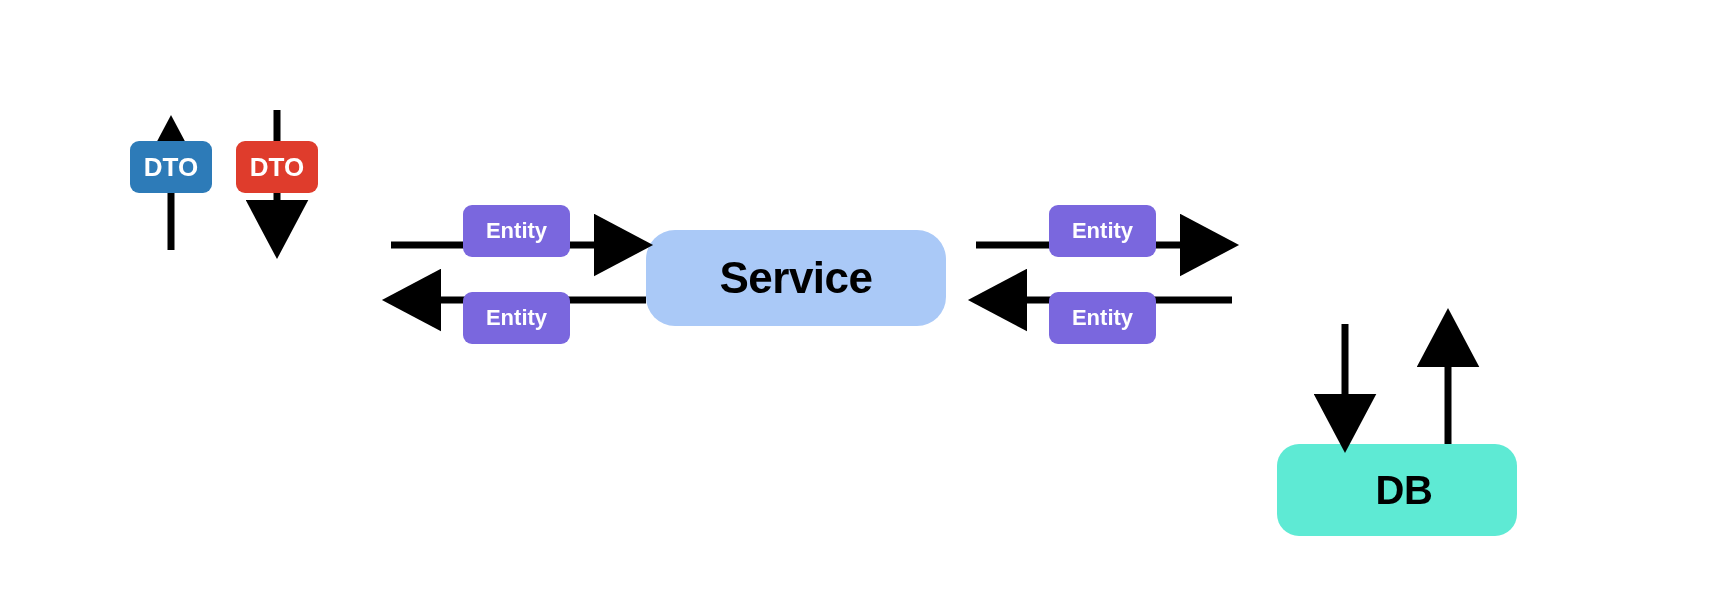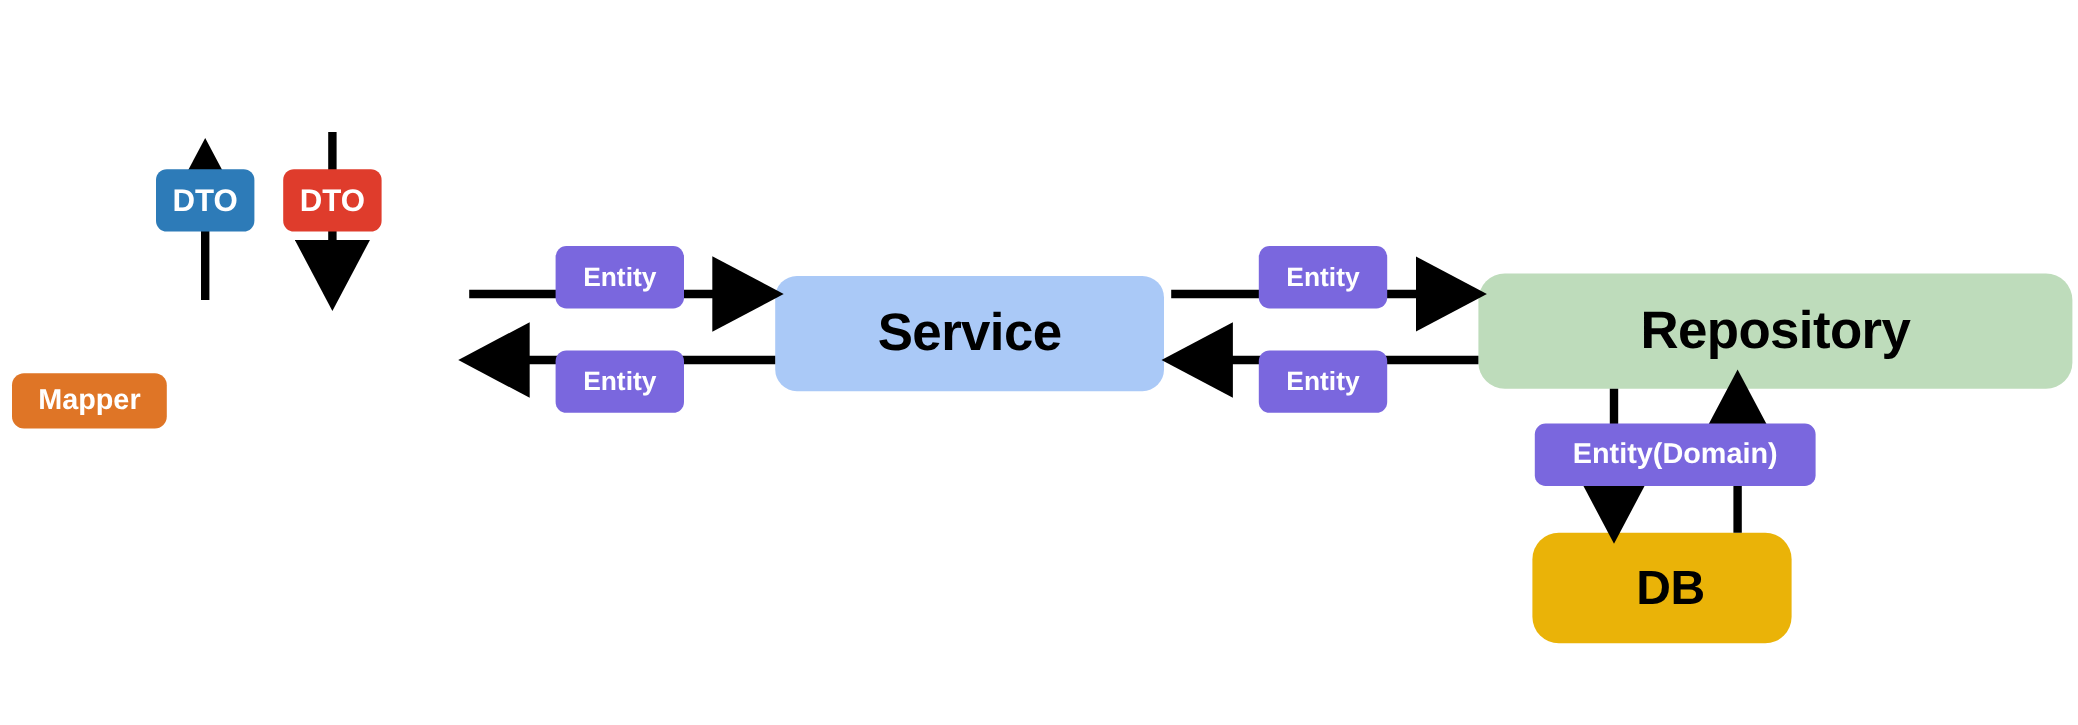--- a/index.html
+++ b/index.html
@@ -96,57 +96,48 @@
       </g>
 
       <g>
         <line x1="1448" y1="444" x2="1448" y2="324" stroke="#000000" stroke-width="7" marker-end="url(#arrowR)"></line>
       </g>
     </svg>
   </div>
 
 
 
-  <div class="node layer-nodes" style="left:646px; top:230px; width:324px; height:96px; background:#aac9f7; font-size:44px; border-radius:18px;">
+  <div class="node layer-nodes" style="left:646px; top:230px; width:300px; height:96px; background:#aac9f7; font-size:44px; border-radius:29px;">
     <span class="node-label">Service</span>
   </div>
 
-  <div class="node layer-nodes" style="left:1232px; top:228px; width:495px; height:96px; background:#bedcbb; font-size:44px; border-radius:22px;">
-    <span class="node-label">Repository</span>
-  </div>
 
-  <div class="node layer-nodes" style="left:1277px; top:444px; width:216px; height:92px; background:#eab308; font-size:40px; border-radius:22px;padding-left:14px;">
+  <div class="node layer-nodes" style="left:1277px; top:444px; width:240px; height:92px; background:#5eead4; font-size:40px; border-radius:22px;padding-left:14px;">
     <span class="node-label">DB</span>
   </div>
 
   <div class="badge layer-badges" style="left:130px; top:141px; width:82px; height:52px; background:#2d7bb8; font-size:26px;">
     <span>DTO</span>
   </div>
 
   <div class="badge layer-badges" style="left:236px; top:141px; width:82px; height:52px; background:#df3c2c; font-size:26px;">
     <span>DTO</span>
   </div>
 
-  <div class="badge layer-badges" style="left:10px; top:311px; width:129px; height:46px; background:#df7526; font-size:24px; border-radius:10px;">
-    <span>Mapper</span>
-  </div>
 
   <div class="badge layer-badges" style="left:463px; top:205px; width:107px; height:52px; background:#7a67de; font-size:22px;">
     <span>Entity</span>
   </div>
 
   <div class="badge layer-badges" style="left:463px; top:292px; width:107px; height:52px; background:#7a67de; font-size:22px;">
     <span>Entity</span>
   </div>
 
   <div class="badge layer-badges" style="left:1049px; top:205px; width:107px; height:52px; background:#7a67de; font-size:22px;">
     <span>Entity</span>
   </div>
 
   <div class="badge layer-badges" style="left:1049px; top:292px; width:107px; height:52px; background:#7a67de; font-size:22px;">
     <span>Entity</span>
   </div>
 
-  <div class="badge layer-badges" style="left:1279px; top:353px; width:234px; height:52px; background:#7a67de; font-size:24px;">
-    <span>Entity(Domain)</span>
-  </div>
 
 </div>
 
 </body></html>

